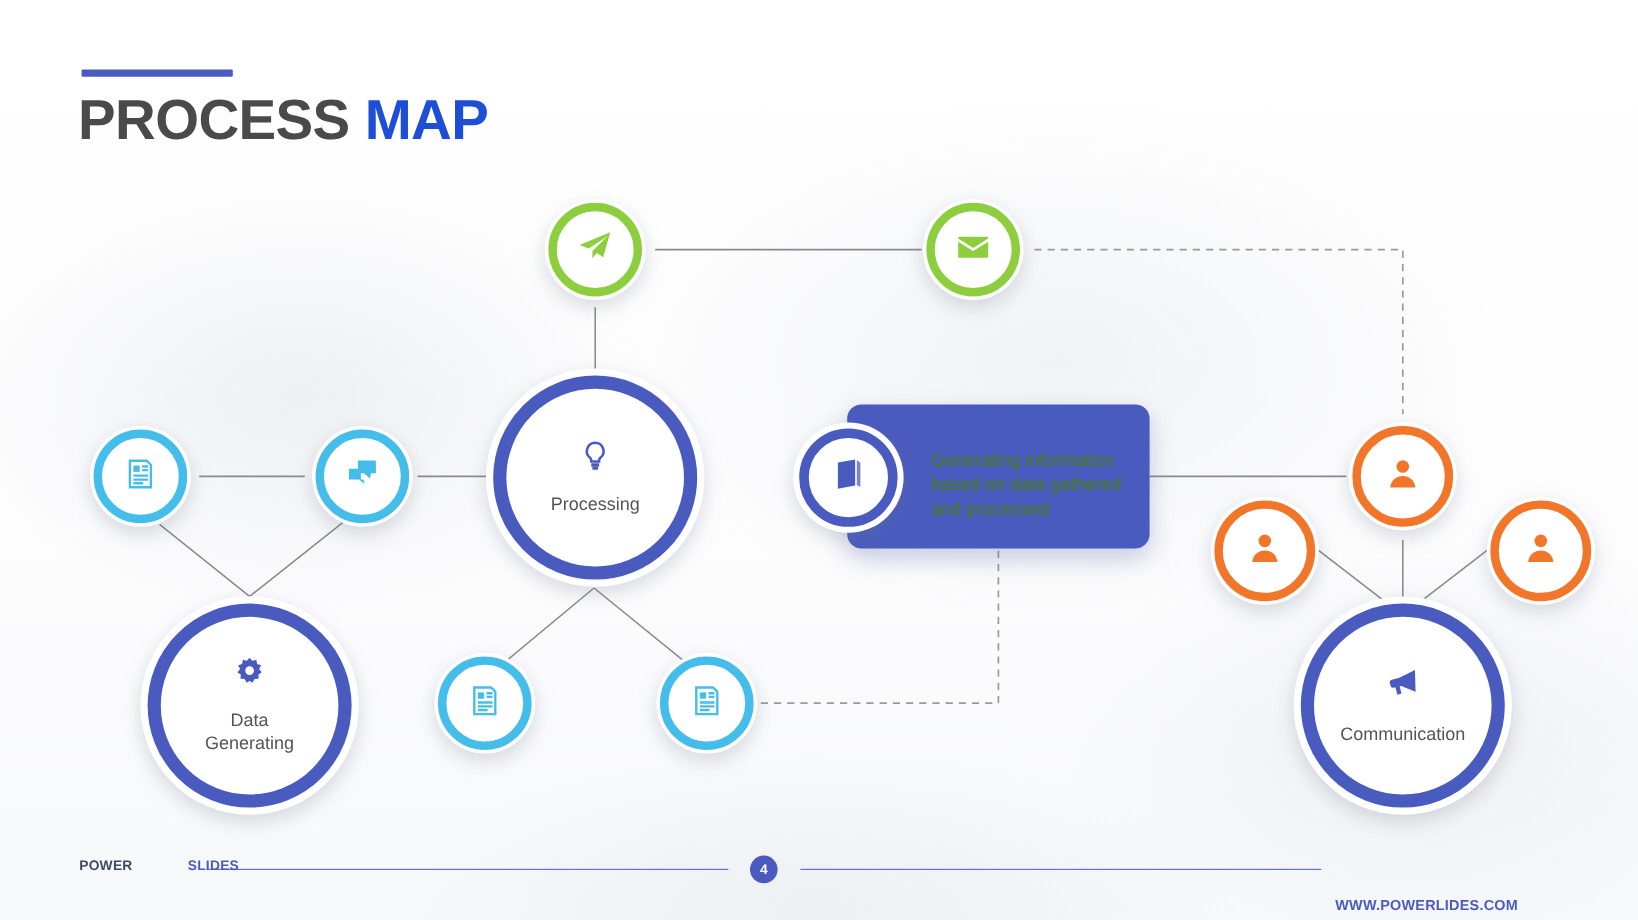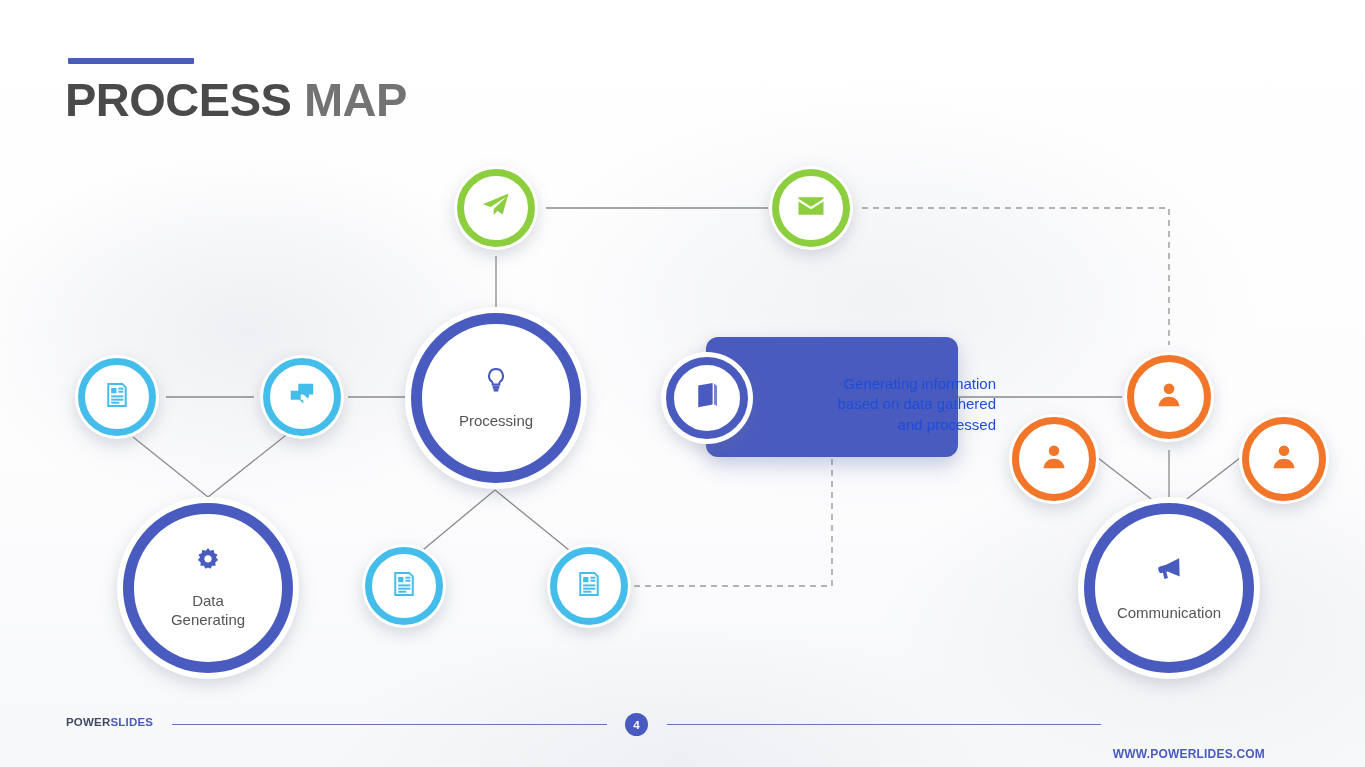--- a/index.html
+++ b/index.html
@@ -25,21 +25,21 @@
   
   .title-bar{
     position:absolute;left:68px;top:58px;
     width:126px;height:6px;background:#4a5bbf;border-radius:1px;
   }
   .title{
     position:absolute;left:65px;top:72px;
     font-size:47px;font-weight:bold;letter-spacing:-.5px;
     color:#4a4a4a;white-space:nowrap;
   }
-  .title .accent{color:#737373;}
+  .title .accent{color:#1d4ed8;}
 
   
   svg.wires{position:absolute;left:0;top:0;width:1365px;height:767px;pointer-events:none;}
 
   
   .node{position:absolute;border-radius:50%;background:#ffffff;
         display:flex;align-items:center;justify-content:center;
         flex-direction:column;box-sizing:border-box;}
 
   .halo{position:absolute;border-radius:50%;background:#ffffff;
@@ -54,27 +54,27 @@
   .small.orange{border-color:#f2762a;}
   .small.navy{border-color:#4a5bbf;}
 
   
   .card{
     position:absolute;left:706px;top:337px;width:252px;height:120px;
     background:#4a5bbf;border-radius:12px;
     box-shadow:0 8px 20px rgba(80,95,160,.30);
   }
   .card-text{
-    position:absolute;left:816px;top:374px;width:180px;
-    color:#1d4ed8;font-size:15px;line-height:1.36;text-align:right;
+    position:absolute;left:776px;top:374px;width:180px;
+    color:#4d7c0f;font-size:15px;line-height:1.36;
   }
 
   
   .f-left{position:absolute;left:66px;top:716px;font-size:11.5px;font-weight:bold;color:#3f4a62;letter-spacing:.2px;}
-  .f-left .accent{color:#4a5bbf;}
+  .f-left .accent{color:#4a5bbf;padding-left:46px;}
   .f-right{position:absolute;right:100px;top:716px;font-size:12px;font-weight:bold;color:#4a5bbf;letter-spacing:.2px;margin-top:31px;}
   .f-line{position:absolute;height:1px;background:#4a5bbf;top:724px;opacity:.85;}
   .f-line.l1{left:172px;width:435px;}
   .f-line.l2{left:667px;width:434px;}
   .f-page{
     position:absolute;left:625px;top:713px;width:23px;height:23px;border-radius:50%;
     background:#4a5bbf;color:#fff;font-size:11.5px;font-weight:bold;
     display:flex;align-items:center;justify-content:center;
   }
 </style>

